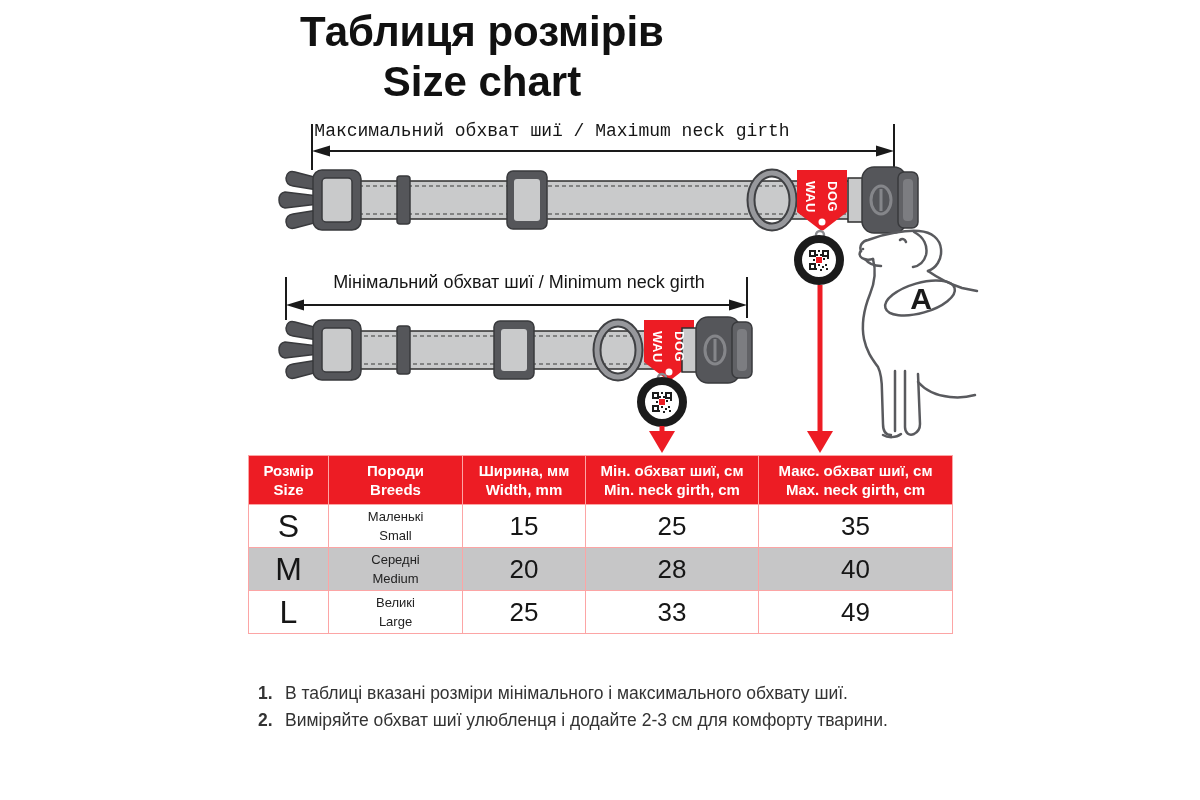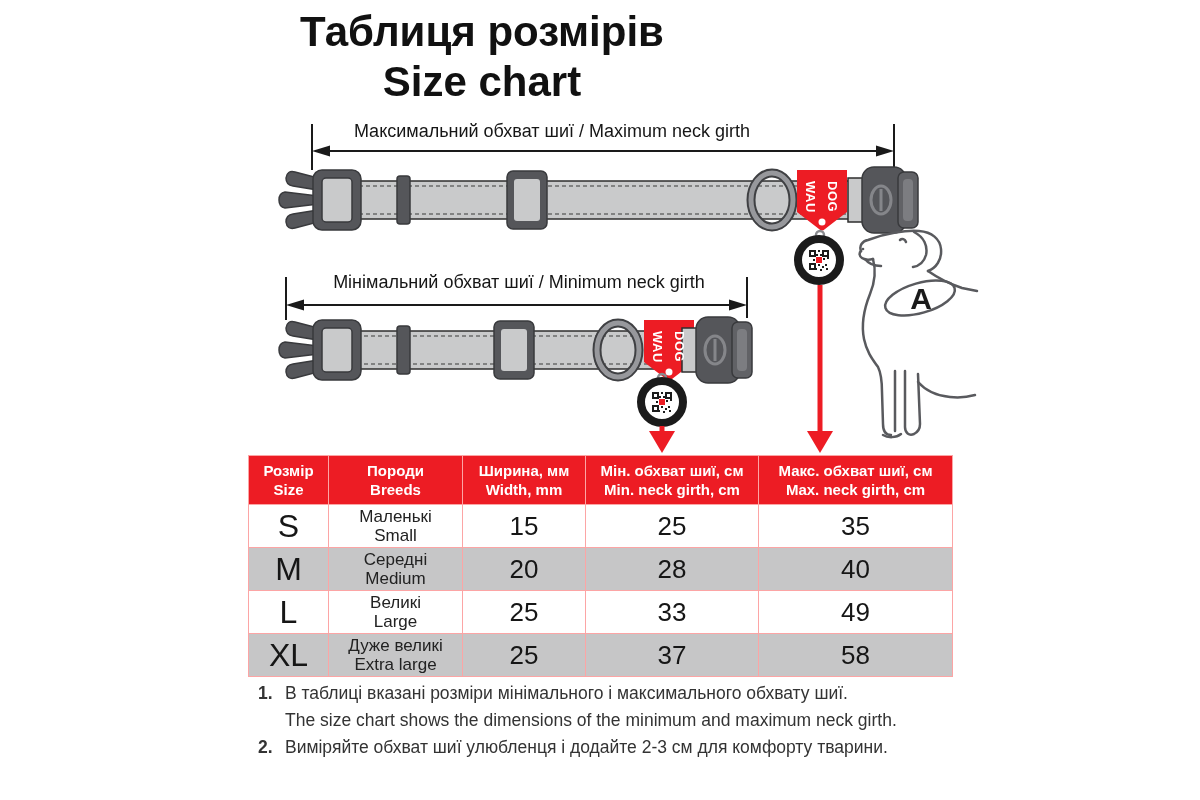--- a/index.html
+++ b/index.html
@@ -6,34 +6,34 @@
   body{
     width:1200px;height:800px;position:relative;background:#ffffff;
     font-family:"Liberation Sans","DejaVu Sans",sans-serif;color:#1a1a1a;
     overflow:hidden;
   }
   .title{position:absolute;left:0;width:964px;text-align:center;
     font-weight:700;font-size:42px;line-height:48px;color:#111;}
   #title-ua{top:8px;}
   #title-en{top:58px;}
   .measure-label{position:absolute;text-align:center;font-size:18px;color:#161616;}
-  #label-max{left:312px;width:480px;top:121px;}
+  #label-max{left:312px;width:480px;top:121px;font-family:Liberation Mono, monospace;}
   #label-min{left:286px;width:466px;top:272px;}
   #gfx{position:absolute;left:0;top:0;}
   
   #size-table{position:absolute;left:248px;top:455px;border-collapse:collapse;
     table-layout:fixed;width:704px;}
   #size-table th,#size-table td{border:1px solid #fca5a5;padding:0;vertical-align:middle;}
   #size-table th{background:#ed1c24;color:#ffffff;font-size:15px;line-height:19px;
     font-weight:700;height:48px;text-align:center;}
   #size-table td{height:42px;text-align:center;}
   tr.row-odd td{background:#ffffff;}
   tr.row-even td{background:#c6c6c7;}
   td.cell-size{font-size:32px;font-weight:400;color:#161616;}
-  td.cell-breed{font-size:17px;line-height:19px;text-align:left;padding-left:14px;color:#222;}
+  td.cell-breed{font-size:13px;line-height:19px;text-align:left;padding-left:14px;color:#222;}
   td.cell-num{font-size:26px;color:#161616;}
   
   #notes{position:absolute;left:258px;top:680px;width:700px;font-size:17.5px;color:#333;}
   .note{display:flex;}
   .note-num{width:27px;font-weight:700;line-height:27px;flex:0 0 27px;}
   .note-lines{flex:1;}
   .note-line{line-height:27px;}
 </style>
 </head>
 <body>
@@ -213,36 +213,28 @@
       <td class="cell-num">28</td>
       <td class="cell-num">40</td>
     </tr>
     <tr class="row-odd">
       <td class="cell-size">L</td>
       <td class="cell-breed"><span>Великі</span><br><span>Large</span></td>
       <td class="cell-num">25</td>
       <td class="cell-num">33</td>
       <td class="cell-num">49</td>
     </tr>
-    <tr class="row-even">
-      <td class="cell-size">XL</td>
-      <td class="cell-breed"><span>Дуже великі</span><br><span>Extra large</span></td>
-      <td class="cell-num">25</td>
-      <td class="cell-num">37</td>
-      <td class="cell-num">58</td>
-    </tr>
   </tbody>
 </table>
 
 <div id="notes">
   <div class="note">
     <div class="note-num">1.</div>
     <div class="note-lines">
       <div class="note-line">В таблиці вказані розміри мінімального і максимального  обхвату шиї.</div>
-      <div class="note-line">The size chart shows the dimensions of the minimum and maximum neck girth.</div>
     </div>
   </div>
   <div class="note">
     <div class="note-num">2.</div>
     <div class="note-lines">
       <div class="note-line">Виміряйте обхват шиї улюбленця і додайте 2-3 см для комфорту тварини.</div>
     </div>
   </div>
 </div>
 

